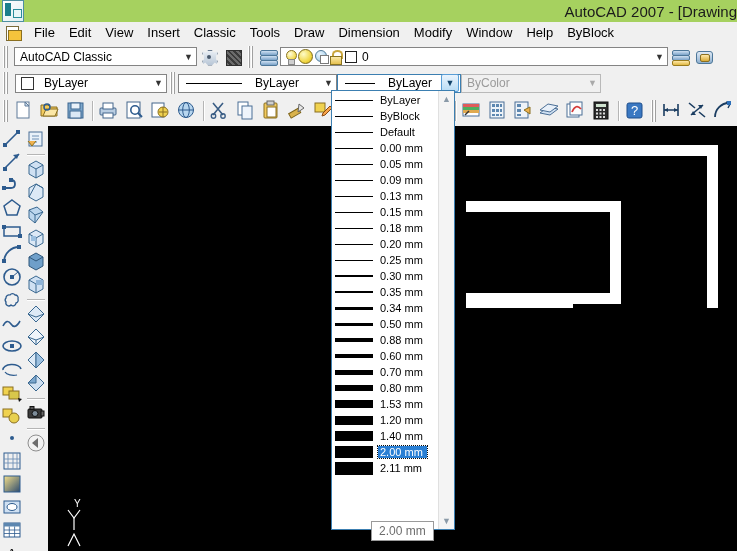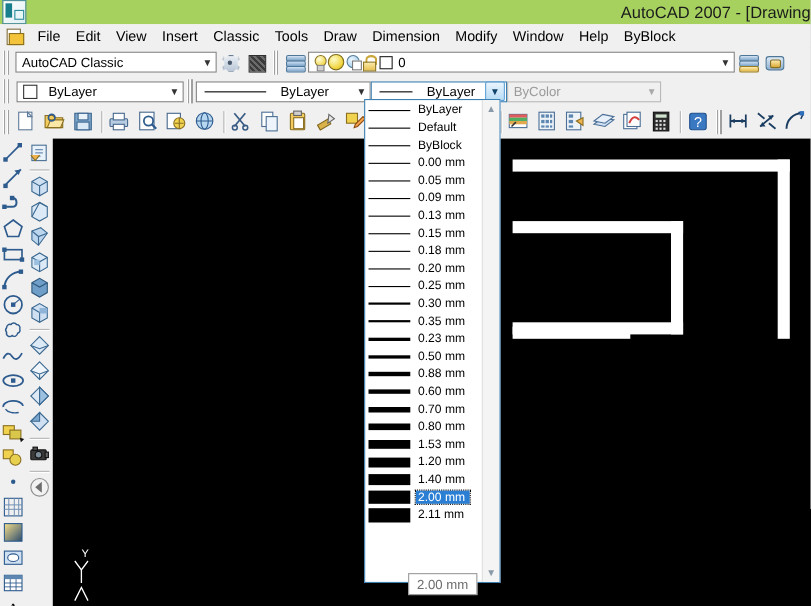--- a/index.html
+++ b/index.html
@@ -683,32 +683,32 @@
         <div class="dd-item">
           <span class="samp">
             <i style="height: 1px;"></i>
           </span>
           <span class="lbl">ByLayer</span>
         </div>
         <div class="dd-item">
           <span class="samp">
             <i style="height: 1px;"></i>
           </span>
+          <span class="lbl">ByBlock</span>
+        </div>
+        <div class="dd-item">
+          <span class="samp">
+            <i style="height: 1px;"></i>
+          </span>
           <span class="lbl">Default</span>
         </div>
         <div class="dd-item">
           <span class="samp">
             <i style="height: 1px;"></i>
           </span>
-          <span class="lbl">ByBlock</span>
-        </div>
-        <div class="dd-item">
-          <span class="samp">
-            <i style="height: 1px;"></i>
-          </span>
           <span class="lbl">0.00 mm</span>
         </div>
         <div class="dd-item">
           <span class="samp">
             <i style="height: 1px;"></i>
           </span>
           <span class="lbl">0.05 mm</span>
         </div>
         <div class="dd-item">
           <span class="samp">
@@ -755,21 +755,21 @@
         <div class="dd-item">
           <span class="samp">
             <i style="height: 2px;"></i>
           </span>
           <span class="lbl">0.35 mm</span>
         </div>
         <div class="dd-item">
           <span class="samp">
             <i style="height: 3px;"></i>
           </span>
-          <span class="lbl">0.23 mm</span>
+          <span class="lbl">0.34 mm</span>
         </div>
         <div class="dd-item">
           <span class="samp">
             <i style="height: 3px;"></i>
           </span>
           <span class="lbl">0.50 mm</span>
         </div>
         <div class="dd-item">
           <span class="samp">
             <i style="height: 4px;"></i>

